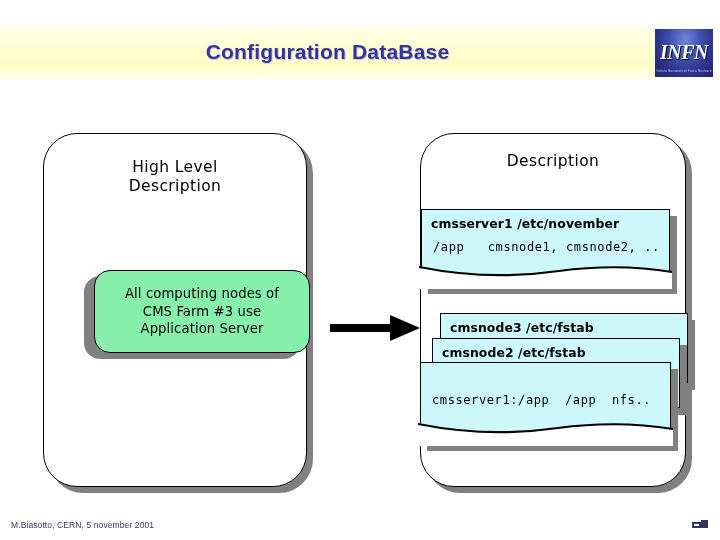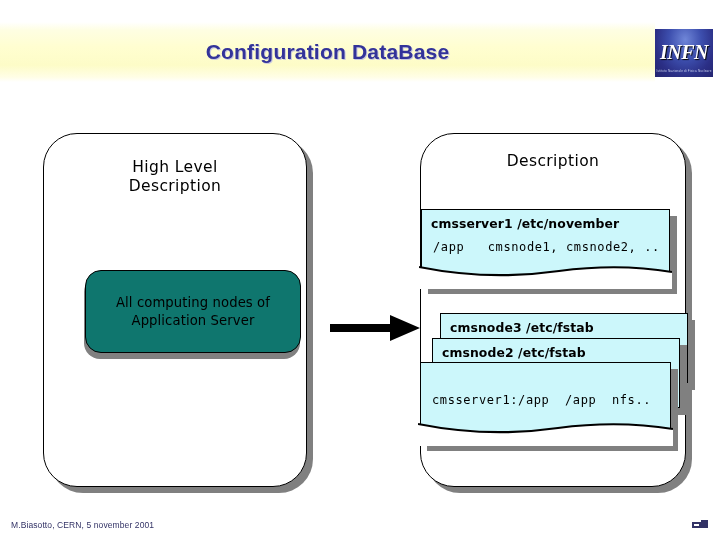--- a/index.html
+++ b/index.html
@@ -118,22 +118,22 @@
 
   
   #note-high-shadow {
     position: absolute;
     left: 84px; top: 276px; width: 216px; height: 83px;
     background: #808080;
     border-radius: 16px;
   }
   #note-high {
     position: absolute;
-    left: 85px; top: 270px; width: 216px; height: 83px;
-    background: #0f766e;
+    left: 94px; top: 270px; width: 216px; height: 83px;
+    background: #86efac;
     border: 1.6px solid #000000;
     border-radius: 16px;
     box-sizing: border-box;
     display: flex;
     align-items: center;
     justify-content: center;
   }
   #note-high-text {
     font-family: "DejaVu Sans", sans-serif;
     font-size: 13.2px;
@@ -251,20 +251,21 @@
   <div id="high-heading" class="panel-heading">
     <div>High Level</div>
     <div>Description</div>
   </div>
 </div>
 
 <div id="note-high-shadow"></div>
 <div id="note-high">
   <div id="note-high-text">
     <div>All computing nodes of</div>
+    <div>CMS Farm #3 use</div>
     <div>Application Server</div>
   </div>
 </div>
 
 <svg id="flow-arrow" viewBox="0 0 92 30">
   <path d="M0 11 L60 11 L60 2 L90 15 L60 28 L60 19 L0 19 Z" fill="#000000"></path>
 </svg>
 
 <div id="panel-low-shadow" class="panel-shadow"></div>
 <div id="panel-low" class="panel">

